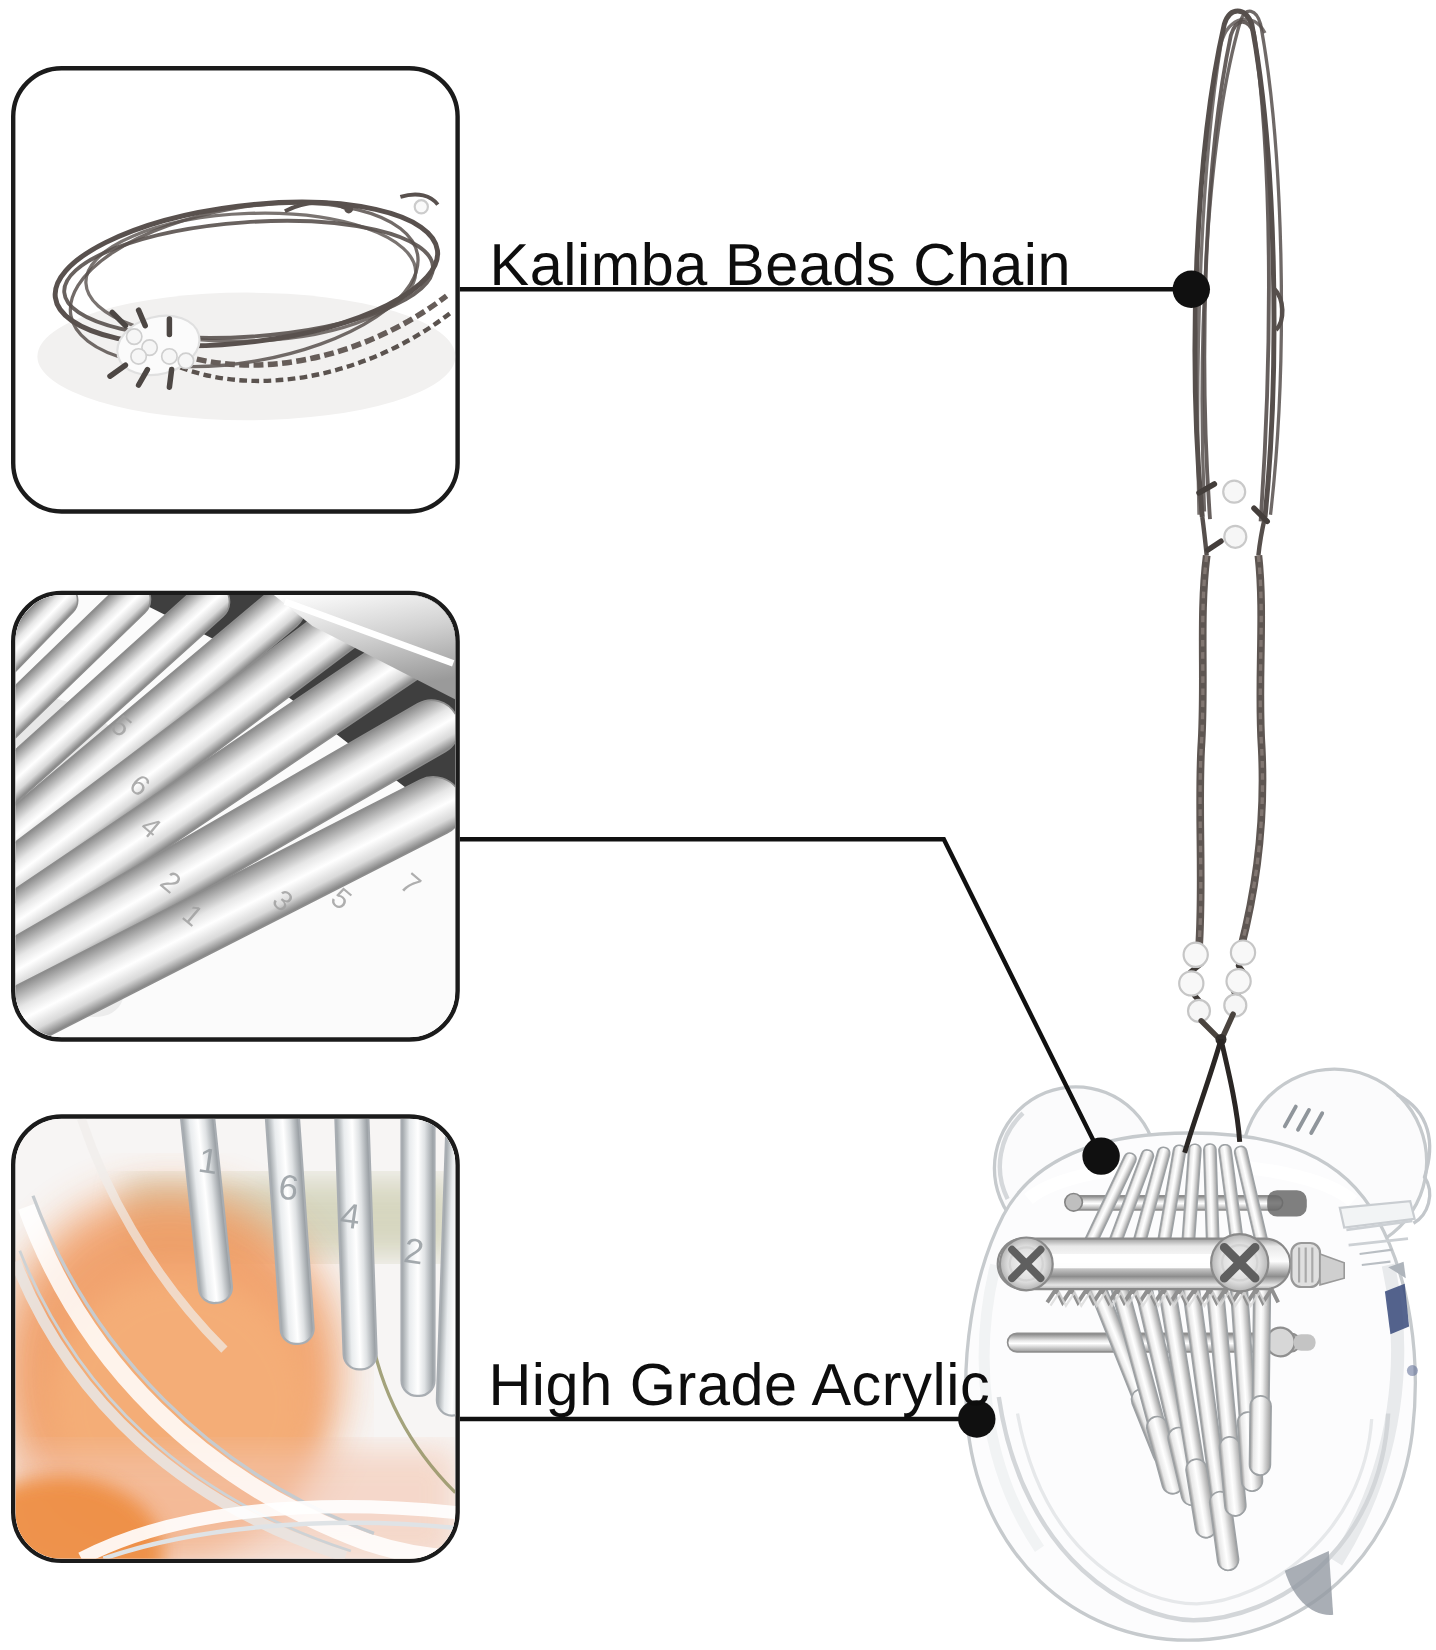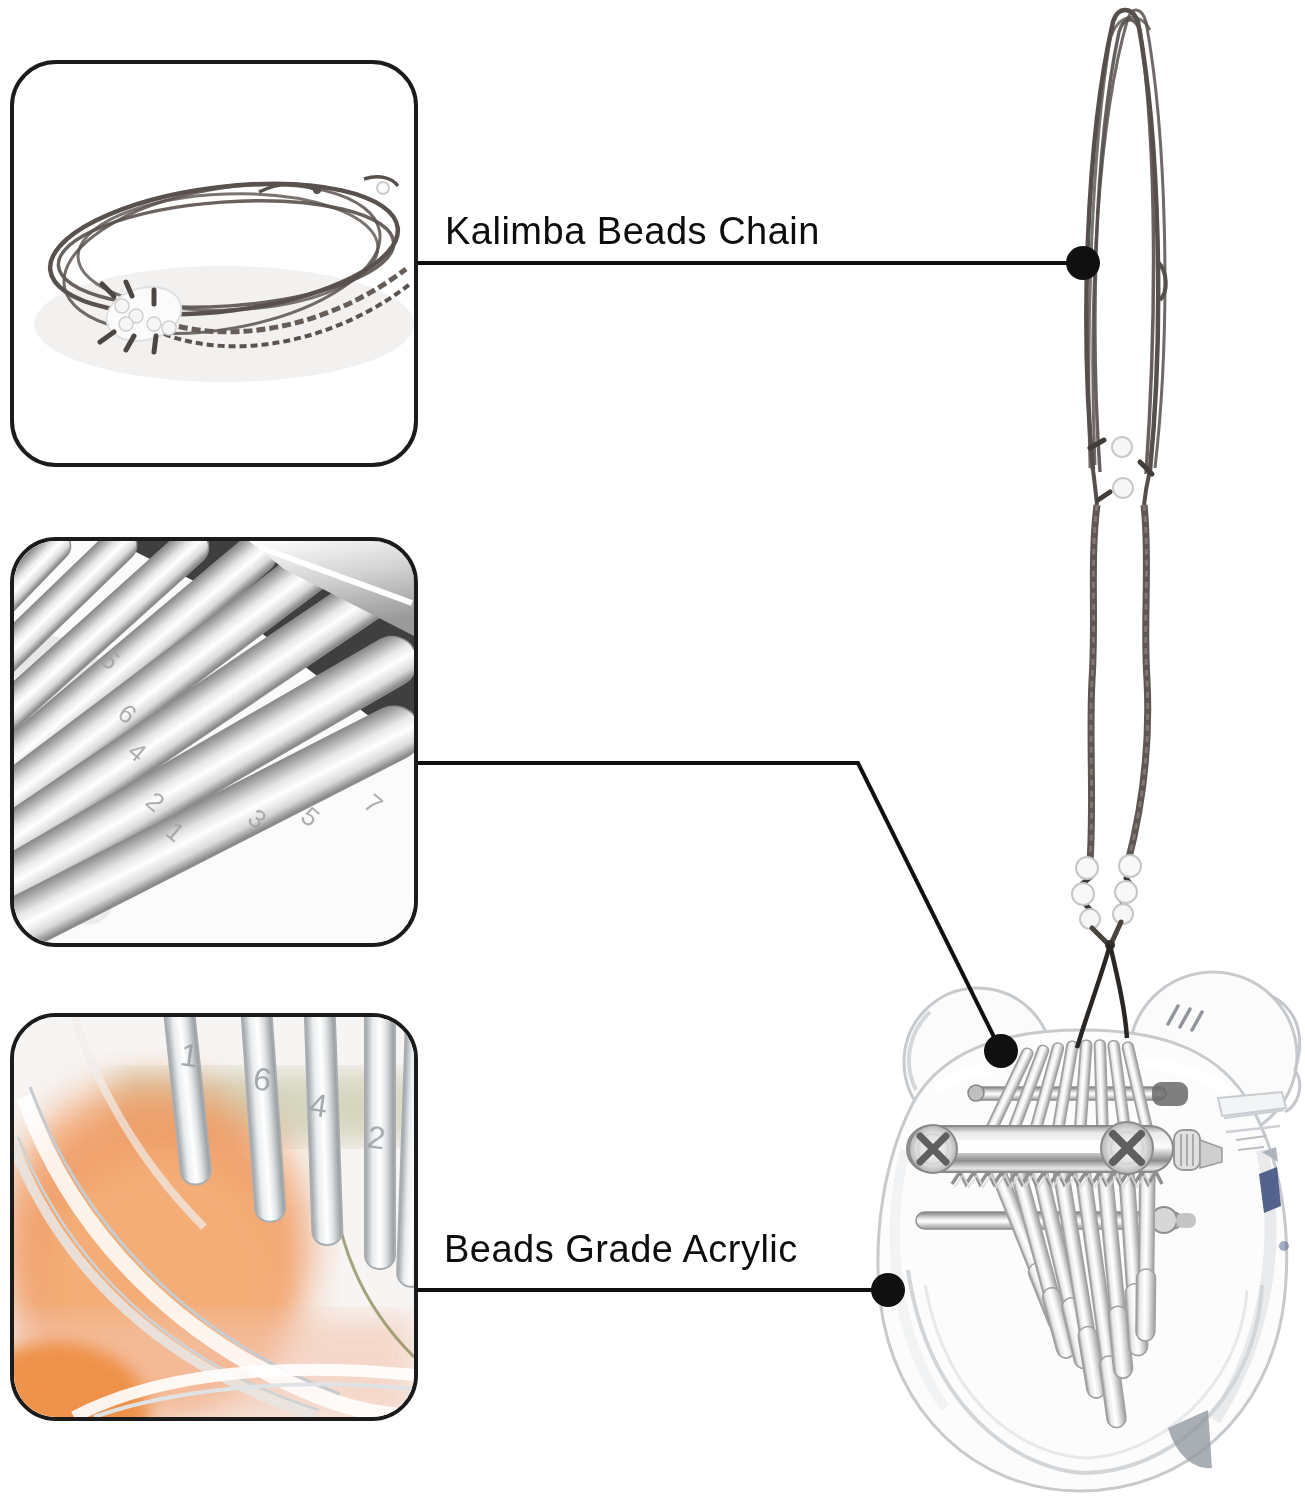--- a/index.html
+++ b/index.html
@@ -10,21 +10,21 @@
   .art{position:absolute;left:0;top:0;width:1305px;height:1500px;}
   .inset{
     position:absolute;left:10px;width:408px;border:4px solid #1b1b1b;border-radius:46px;
     overflow:hidden;background:#fff;box-sizing:border-box;
   }
   #inset1{top:60px;height:407px}
   #inset2{top:537px;height:410px}
   #inset3{top:1013px;height:408px}
   .inset svg{display:block;width:100%;height:100%}
   .label{
-    position:absolute;font-size:38px;color:#0d0d0d;white-space:nowrap;letter-spacing:.5px;
+    position:absolute;font-size:54px;color:#0d0d0d;white-space:nowrap;letter-spacing:.5px;
   }
   #label1{left:445px;top:210px}
   #label2{left:442px;top:710px}
   #label3{left:444px;top:1228px}
   .etched{font-family:"Liberation Sans", sans-serif;}
 </style>
 </head>
 <body>
 
 <div class="canvas">
@@ -379,15 +379,15 @@
       <g class="etched" fill="#9aa0a5" font-size="32" opacity="0.9">
         <text transform="translate(165,48) rotate(8)">1</text>
         <text transform="translate(238,72) rotate(8)">6</text>
         <text transform="translate(294,98) rotate(8)">4</text>
         <text transform="translate(352,130) rotate(8)">2</text>
       </g>
     </svg>
   </div>
 
   <div class="label" id="label1">Kalimba Beads Chain</div>
-  <div class="label" id="label3">Beads Grade Acrylic</div>
+  <div class="label" id="label3">High Grade Acrylic</div>
 
 </div>
 
 </body></html>

